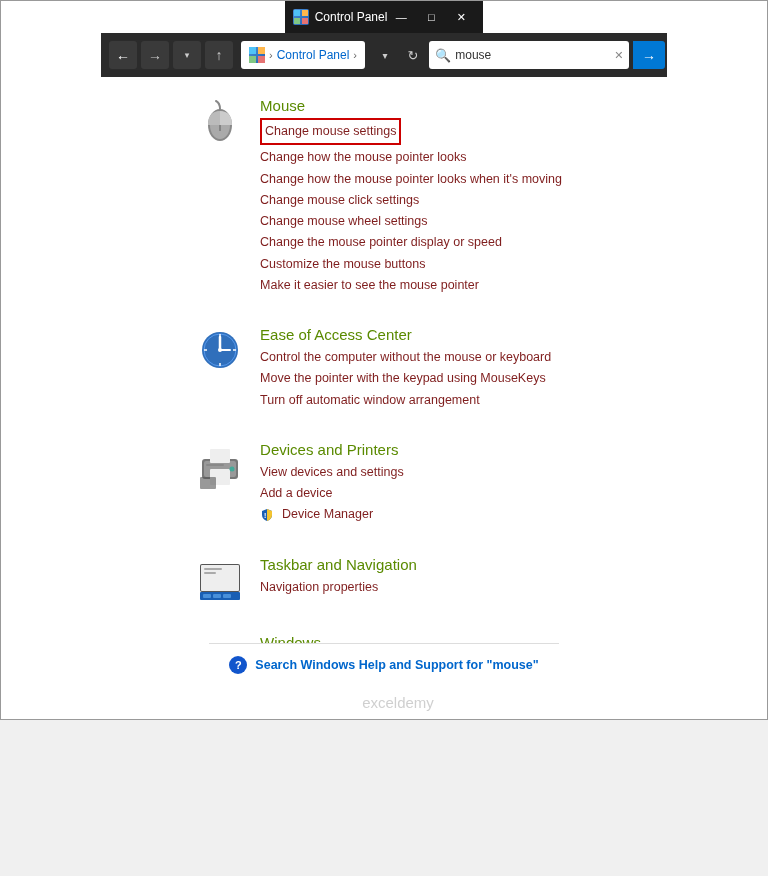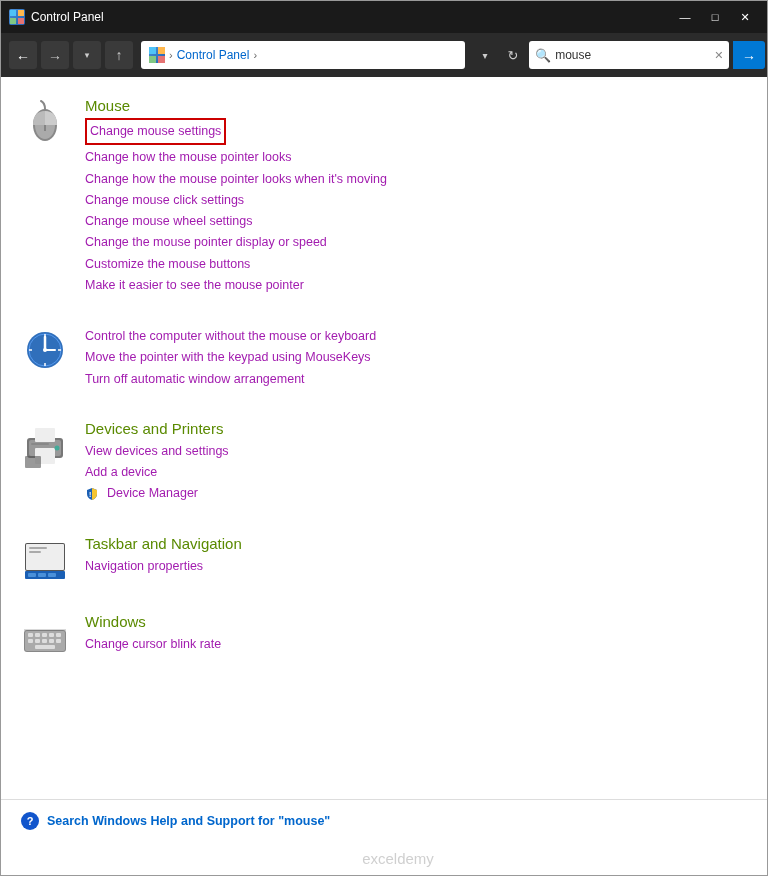--- a/index.html
+++ b/index.html
@@ -7,25 +7,26 @@
       width: 768px;
       height: 876px;
       background: #f0f0f0;
       font-family: 'Segoe UI', Arial, sans-serif;
       overflow: hidden;
     }
 
     
     .window {
       width: 768px;
-      height: 876px;
+      height: 720px;
       background: #fff;
       display: flex;
       flex-direction: column;
       border: 1px solid #999;
+      align-items: center;
     }
 
     .title-bar {
       background: #1a1a1a;
       height: 32px;
       display: flex;
       align-items: center;
       padding: 0 8px;
       flex-shrink: 0;
     }
@@ -231,21 +232,21 @@
     .section-title {
       font-size: 15px;
       color: #5a8a00;
       font-weight: normal;
       margin-bottom: 4px;
     }
 
     .section-link {
       display: block;
       font-size: 12.5px;
-      color: #a21caf;
+      color: #7f1d1d;
       text-decoration: none;
       line-height: 1.7;
       cursor: pointer;
     }
 
     .section-link.highlighted {
       display: inline-block;
       border: 2px solid #cc0000;
       padding: 1px 3px;
       margin-bottom: 2px;
@@ -400,20 +401,21 @@
           <line x1="22" y1="22" x2="32" y2="22" stroke="white" stroke-width="2" stroke-linecap="round"></line>
 
           <line x1="22" y1="6" x2="22" y2="9" stroke="white" stroke-width="1.5"></line>
           <line x1="22" y1="35" x2="22" y2="38" stroke="white" stroke-width="1.5"></line>
           <line x1="6" y1="22" x2="9" y2="22" stroke="white" stroke-width="1.5"></line>
           <line x1="35" y1="22" x2="38" y2="22" stroke="white" stroke-width="1.5"></line>
           <circle cx="22" cy="22" r="2" fill="white"></circle>
         </svg>
       </div>
       <div class="section-content">
+        <div class="section-title">Ease of Access Center</div>
         <a class="section-link">Control the computer without the mouse or keyboard</a>
         <a class="section-link">Move the pointer with the keypad using MouseKeys</a>
         <a class="section-link">Turn off automatic window arrangement</a>
       </div>
     </div>
 
     <div class="section">
       <div class="section-icon">
         <svg width="48" height="48" viewBox="0 0 48 48">
 

